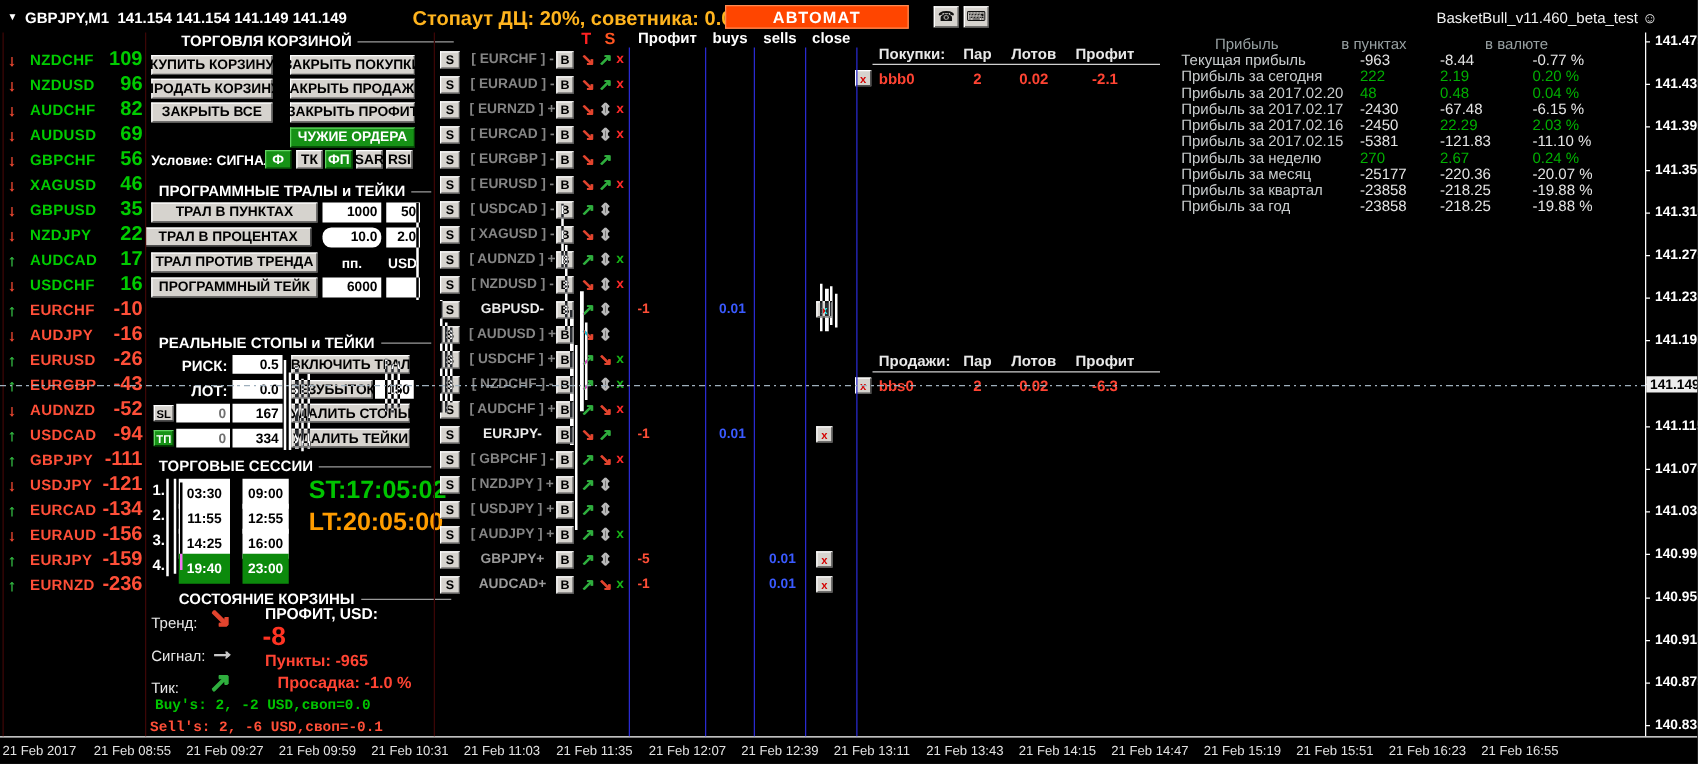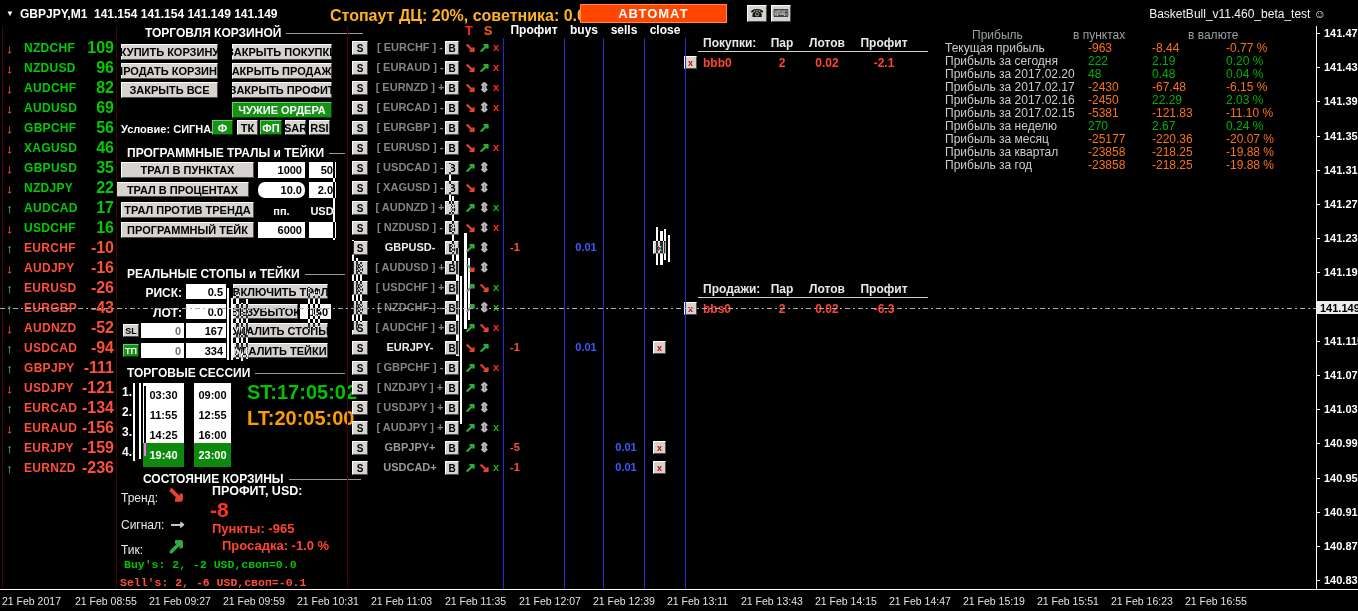--- a/index.html
+++ b/index.html
@@ -53,21 +53,21 @@
   .colh{position:absolute;top:23px;font-size:12px;font-weight:bold;color:#fff;text-align:center;}
   
   .tbl-h{position:absolute;font-size:12px;font-weight:bold;color:#e8e8e8;white-space:nowrap;}
   .tbl-v{position:absolute;font-size:12px;font-weight:bold;color:#ff4433;white-space:nowrap;}
   .hline{position:absolute;height:1px;background:#cfcfcf;}
   
   .st-row{position:absolute;left:945px;width:380px;height:13px;font-size:12px;white-space:nowrap;}
   .st-row>span{position:absolute;top:0;}
   .st-lab{left:0;color:#c9cdce;}
   .st-p{left:143px;} .st-c{left:207px;} .st-pc{left:281px;}
-  .t-pos{color:#00b000;} .t-neg{color:#f97316;}
+  .t-pos{color:#00b000;} .t-neg{color:#e5e5e5;}
   .st-head{color:#97a0a2;font-size:12px;position:absolute;}
   
   .alabel{position:absolute;left:1324px;font-size:11px;font-weight:bold;color:#fff;white-space:nowrap;}
   .atick{position:absolute;left:1316px;width:4px;height:1px;background:#fff;}
   .tl{position:absolute;top:595px;font-size:10.5px;color:#e2e2e2;white-space:nowrap;}
   .candle{position:absolute;background:#fff;mix-blend-mode:difference;z-index:6;}
   #priceline{position:absolute;left:0;top:308px;width:1316px;height:1px;z-index:7;
     background:repeating-linear-gradient(90deg,#9fb0bd 0 5px,transparent 5px 8px,#9fb0bd 8px 10px,transparent 10px 13px);}
   #pricebox{position:absolute;left:1317px;top:301px;width:41px;height:13px;background:#ececec;color:#000;
     font-size:11px;font-weight:bold;display:flex;align-items:center;padding-left:3px;z-index:8;}
@@ -492,21 +492,21 @@
         <span class="g-label sell-open">GBPJPY+</span>
         <div class="btn g-b">B</div>
         <span class="g-t up">↗</span>
         <span class="g-s2 updown">⇕</span>
         <span class="g-profit">-5</span>
         <span class="g-sells">0.01</span>
         <div class="xbtn g-close">x</div>
       </div>
       <div class="g-row" style="top: 458px;">
         <div class="btn g-s">S</div>
-        <span class="g-label sell-open">USDCAD+</span>
+        <span class="g-label sell-open">AUDCAD+</span>
         <div class="btn g-b">B</div>
         <span class="g-t up">↗</span>
         <span class="g-s2 down">↘</span>
         <span class="g-x green">x</span>
         <span class="g-profit">-1</span>
         <span class="g-sells">0.01</span>
         <div class="xbtn g-close">x</div>
       </div>
     </div>
 

